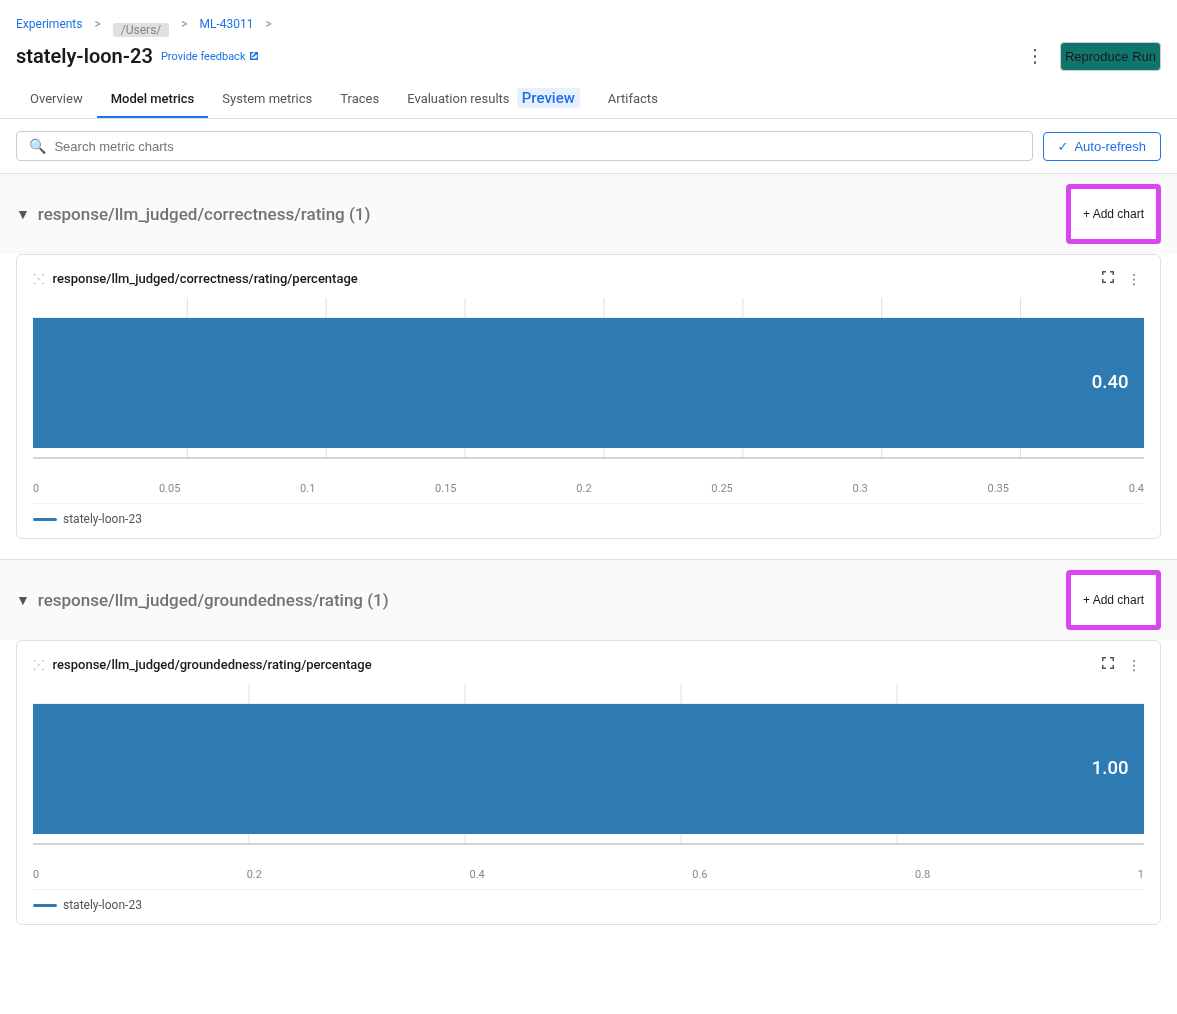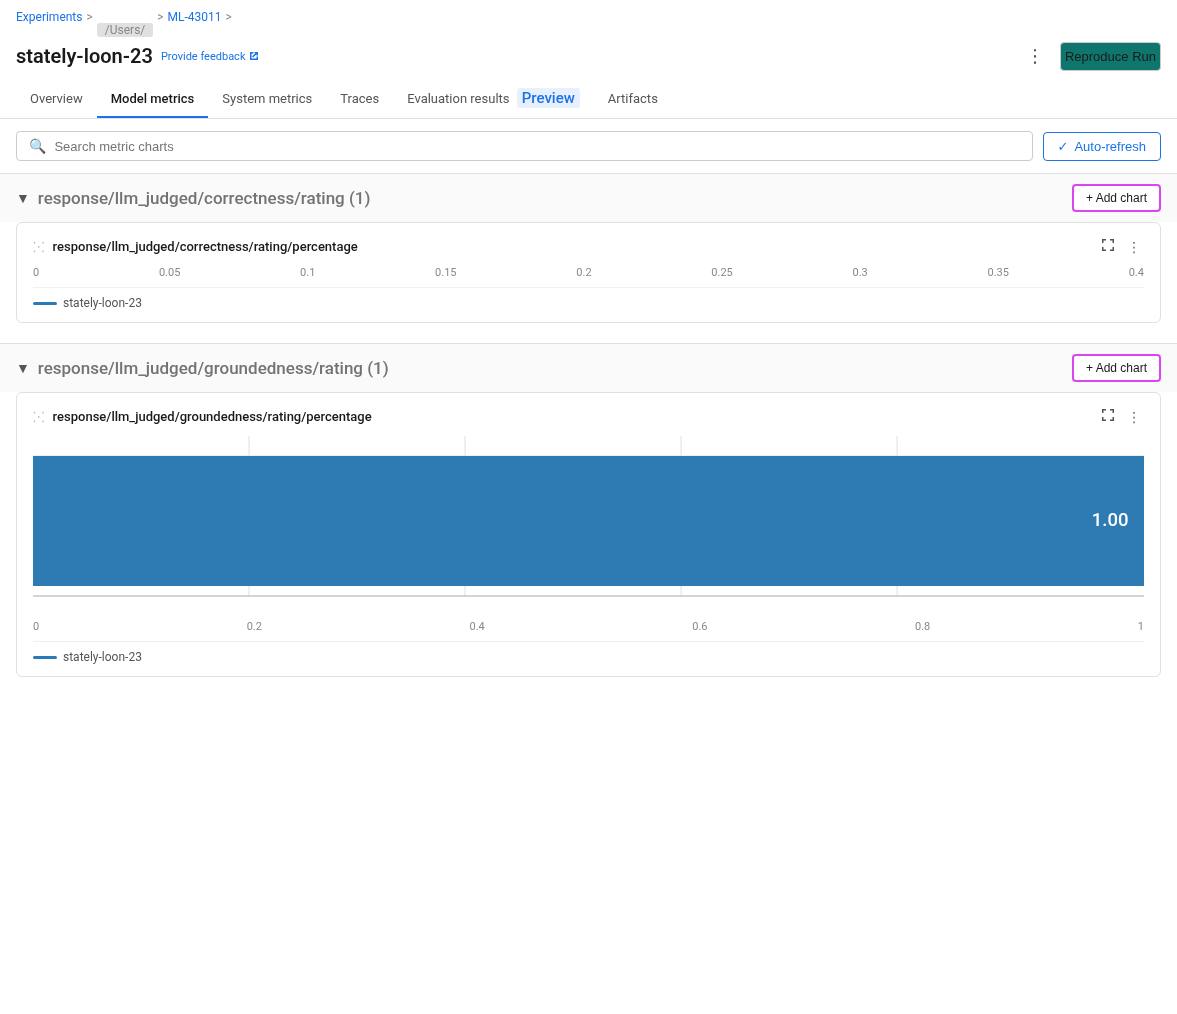--- a/index.html
+++ b/index.html
@@ -1,21 +1,21 @@
 <!DOCTYPE html>
 <html><head>
   <meta charset="utf-8">
   <style>
     * { box-sizing: border-box; margin: 0; padding: 0; }
     body { font-family: -apple-system, BlinkMacSystemFont, 'Segoe UI', Roboto, sans-serif; font-size: 13px; color: #1a1a1a; background: #fff; }
     
     
     .breadcrumb-bar {
-      display: flex; padding: 10px 16px 0;
-      font-size: 12px; color: #555; gap: 4px;
+      display: flex; align-items: center; padding: 10px 16px 0;
+      font-size: 12px; color: #555; gap: 12px;
     }
     .breadcrumb-link { color: #1a73e8; text-decoration: none; cursor: pointer; }
     .breadcrumb-sep { color: #888; }
     .breadcrumb-blur { color: #888; background: #e0e0e0; border-radius: 3px; padding: 0 8px; margin-top: 13px; }
     
     .title-bar {
       display: flex; align-items: center; justify-content: space-between;
       padding: 4px 16px 8px;
     }
     .title-left { display: flex; align-items: center; gap: 8px; }
@@ -75,22 +75,22 @@
     
     .section-header {
       display: flex; align-items: center; justify-content: space-between;
       padding: 10px 16px; background: #fafafa;
       border-top: 1px solid #e0e0e0;
     }
     .section-header-left { display: flex; align-items: center; gap: 8px; }
     .chevron-icon { cursor: pointer; color: #555; font-size: 14px; }
     .section-title { font-size: 17px; font-weight: 500; color: #737373; }
     .add-chart-btn {
-      background: #fff; border: 2px solid #d946ef; border-radius: 4px;
-      padding: 5px 12px; font-size: 12px; cursor: pointer; color: #1a1a1a;
+      background: #fff; border: 5px solid #d946ef; border-radius: 4px;
+      padding: 18px 12px; font-size: 12px; cursor: pointer; color: #1a1a1a;
       display: flex; align-items: center; gap: 4px;
     }
 
     
     .chart-card {
       margin: 0 16px 20px; border: 1px solid #e0e0e0; border-radius: 6px;
       padding: 12px 16px;
     }
     .chart-card-header {
       display: flex; align-items: center; justify-content: space-between;
@@ -192,20 +192,39 @@
     </div>
     <div class="chart-card-right">
       <button class="icon-btn">
         <svg width="14" height="14" viewBox="0 0 14 14">
           <path d="M1 1h4v1.5H2.5v2.5H1V1zm8 0h4v4h-1.5V2.5H9V1zM1 9h1.5v2.5H5V13H1V9zm10.5 2.5H9V13h4V9h-1.5v2.5z" fill="#555"></path>
         </svg>
       </button>
       <button class="icon-btn">⋮</button>
     </div>
   </div>
+  <div class="chart-area">
+    <svg class="chart-svg" viewBox="0 0 1080 180" preserveAspectRatio="none">
+
+      <line x1="0" y1="20" x2="1080" y2="20" stroke="#e0e0e0" stroke-width="1"></line>
+      <line x1="150" y1="0" x2="150" y2="160" stroke="#e0e0e0" stroke-width="1"></line>
+      <line x1="285" y1="0" x2="285" y2="160" stroke="#e0e0e0" stroke-width="1"></line>
+      <line x1="420" y1="0" x2="420" y2="160" stroke="#e0e0e0" stroke-width="1"></line>
+      <line x1="555" y1="0" x2="555" y2="160" stroke="#e0e0e0" stroke-width="1"></line>
+      <line x1="690" y1="0" x2="690" y2="160" stroke="#e0e0e0" stroke-width="1"></line>
+      <line x1="825" y1="0" x2="825" y2="160" stroke="#e0e0e0" stroke-width="1"></line>
+      <line x1="960" y1="0" x2="960" y2="160" stroke="#e0e0e0" stroke-width="1"></line>
+
+      <rect x="0" y="20" width="1080" height="130" fill="#2e7bb4"></rect>
+
+      <text x="1065" y="90" text-anchor="end" fill="white" font-size="18" font-weight="500">0.40</text>
+
+      <line x1="0" y1="160" x2="1080" y2="160" stroke="#aaa" stroke-width="1"></line>
+    </svg>
+  </div>
   <div class="axis-labels">
     <span>0</span>
     <span>0.05</span>
     <span>0.1</span>
     <span>0.15</span>
     <span>0.2</span>
     <span>0.25</span>
     <span>0.3</span>
     <span>0.35</span>
     <span>0.4</span>

